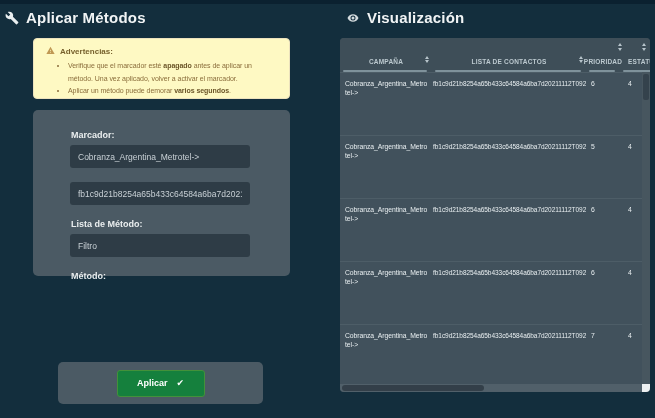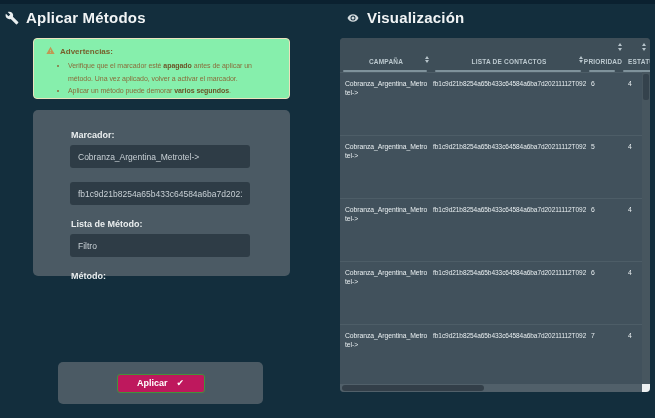--- a/index.html
+++ b/index.html
@@ -18,21 +18,21 @@
     position:absolute; display:flex; align-items:center; gap:7px;
     font-size:15px; font-weight:700; color:#f1f4f5; letter-spacing:.2px;
   }
   .title-left  { left:5px;  top:9px; }
   .title-right { left:346px; top:9px;justify-content:flex-end; }
   .title-icon svg { display:block; }
 
   
   .warning-box {
     position:absolute; left:33px; top:38px; width:257px; height:61px;
-    background:#86efac; border:1px solid #ece2bd; border-radius:4px;
+    background:#fef9c3; border:1px solid #ece2bd; border-radius:4px;
     padding:7px 10px 6px 12px; color:#8a6d3b;
   }
   .warning-title { display:flex; align-items:center; gap:5px; font-size:8px; font-weight:700; color:#77612d; }
   .warning-list { margin:3px 0 0 0; padding-left:22px; width:226px; }
   .warning-list li { font-size:7px; letter-spacing:-.05px; line-height:12.5px; color:#8a6d3b; }
   .warning-list b { color:#6b5528; }
 
   
   .form-card {
     position:absolute; left:33px; top:110px; width:257px; height:166px;
@@ -47,21 +47,21 @@
     white-space:nowrap; overflow:hidden;
   }
 
   
   .button-card {
     position:absolute; left:58px; top:362px; width:205px; height:42px;
     background:#4b5a64; border-radius:5px; display:flex; align-items:center; justify-content:center;
   }
   .apply-button {
     display:inline-flex; align-items:center; justify-content:center; gap:9px;
-    width:88px; height:19px; background:#be185d; border:1px solid #43913a; border-radius:3px;
+    width:88px; height:27px; background:#15803d; border:1px solid #43913a; border-radius:3px;
     color:#fff; font-size:9px; font-weight:700; cursor:pointer;
     font-family:"Liberation Sans","DejaVu Sans",sans-serif;
   }
   .apply-check { font-size:9px; font-family:"DejaVu Sans",sans-serif; }
 
   
   .table-panel {
     position:absolute; left:340px; top:38px; width:310px; height:354px;
     background:#41515c; border-radius:4px; overflow:hidden;
   }

